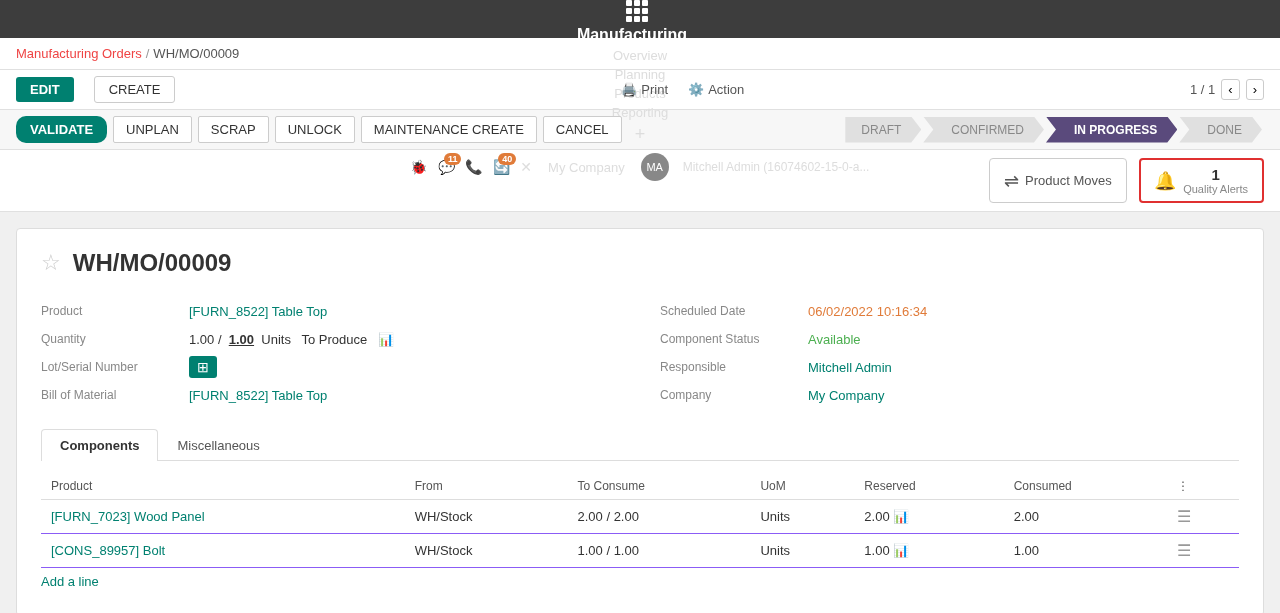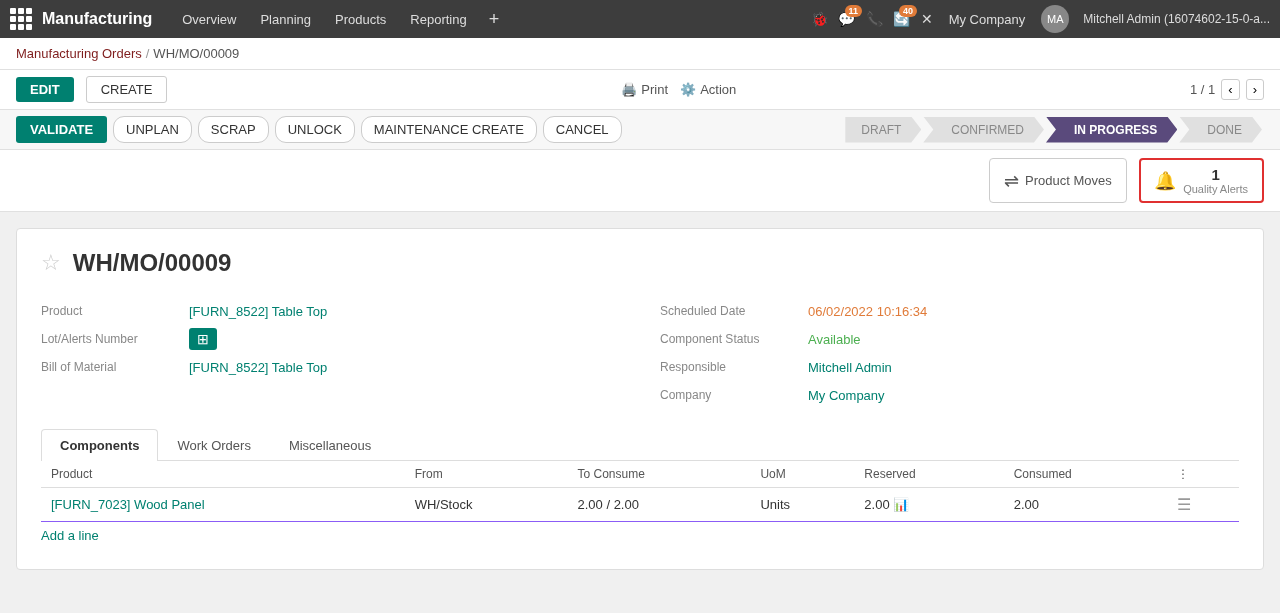--- a/index.html
+++ b/index.html
@@ -7,20 +7,21 @@
 
     
     .top-nav {
       background: #3d3d3d;
       color: #fff;
       display: flex;
       align-items: center;
       height: 38px;
       padding: 0 10px;
       gap: 4px;
+      flex-direction: column;
     }
     .top-nav .app-icon {
       display: grid;
       grid-template-columns: repeat(3,6px);
       grid-template-rows: repeat(3,6px);
       gap: 2px;
       margin-right: 6px;
     }
     .top-nav .app-icon span {
       background: #fff;
@@ -97,35 +98,35 @@
     .breadcrumb-bar {
       background: #fff;
       padding: 8px 16px;
       border-bottom: 1px solid #e0e0e0;
       display: flex;
       align-items: center;
       gap: 4px;
       font-size: 13px;
     }
     .breadcrumb-bar a {
-      color: #7f1d1d;
+      color: #ef4444;
       text-decoration: none;
       cursor: pointer;
     }
     .breadcrumb-bar .sep { color: #999; }
     .breadcrumb-bar .current { color: #555; }
 
     
     .toolbar {
       background: #fff;
       padding: 6px 16px;
       border-bottom: 1px solid #e0e0e0;
       display: flex;
       align-items: center;
-      gap: 12px;
+      gap: 20px;
     }
     .btn-edit {
       background: #008070;
       color: #fff;
       border: none;
       padding: 5px 14px;
       font-size: 13px;
       font-weight: bold;
       border-radius: 3px;
       cursor: pointer;
@@ -173,30 +174,30 @@
       align-items: center;
       gap: 6px;
     }
     .btn-validate {
       background: #008070;
       color: #fff;
       border: none;
       padding: 6px 14px;
       font-size: 13px;
       font-weight: bold;
-      border-radius: 3px;
+      border-radius: 10px;
       cursor: pointer;
     }
     .btn-action-sm {
       background: #fff;
       color: #333;
       border: 1px solid #ccc;
       padding: 5px 12px;
       font-size: 13px;
-      border-radius: 11px;
+      border-radius: 2px;
       cursor: pointer;
     }
     .status-spacer { flex: 1; }
 
     
     .progress-steps {
       display: flex;
       align-items: center;
     }
     .step {
@@ -298,20 +299,21 @@
     }
     .field-value.orange { color: #e07b39; }
     .field-value.green { color: #4caf50; }
     .field-value.plain { color: #333; }
 
     
     .tabs-bar {
       border-bottom: 1px solid #ddd;
       display: flex;
       gap: 0;
+      margin-bottom: 12px;
     }
     .tab {
       padding: 8px 18px;
       font-size: 13px;
       cursor: pointer;
       color: #555;
       border: 1px solid transparent;
       border-bottom: none;
       border-radius: 4px 4px 0 0;
       margin-bottom: -1px;
@@ -456,21 +458,27 @@
 
     
     <div class="form-grid">
 
       <div>
         <div class="field-row">
           <span class="field-label">Product</span>
           <span class="field-value link-text">[FURN_8522] Table Top</span>
         </div>
         <div class="field-row">
-          <span class="field-label">Lot/Alerts Number</span>
+          <span class="field-label">Quantity</span>
+          <span class="field-value plain">
+            1.00 / &nbsp;<span style="font-weight:bold;text-decoration:underline;">1.00</span>&nbsp; Units &nbsp; To Produce &nbsp; 📊
+          </span>
+        </div>
+        <div class="field-row">
+          <span class="field-label">Lot/Serial Number</span>
           <button style="background:#008070;color:#fff;border:none;border-radius:3px;padding:3px 8px;cursor:pointer;font-size:14px;">⊞</button>
         </div>
         <div class="field-row">
           <span class="field-label">Bill of Material</span>
           <span class="field-value link-text">[FURN_8522] Table Top</span>
         </div>
       </div>
 
       <div>
         <div class="field-row">
@@ -488,21 +496,20 @@
         <div class="field-row">
           <span class="field-label">Company</span>
           <span class="field-value link-text">My Company</span>
         </div>
       </div>
     </div>
 
     
     <div class="tabs-bar">
       <div class="tab active">Components</div>
-      <div class="tab">Work Orders</div>
       <div class="tab">Miscellaneous</div>
     </div>
 
     
     <table class="components-table">
       <thead>
         <tr>
           <th>Product</th>
           <th>From</th>
           <th>To Consume</th>
@@ -515,17 +522,26 @@
       <tbody id="table-body">
       <tr>
     <td><span class="link-text">[FURN_7023] Wood Panel</span></td>
     <td>WH/Stock</td>
     <td>2.00 / 2.00</td>
     <td>Units</td>
     <td>2.00 📊</td>
     <td class="consumed-green">2.00</td>
     <td><span class="row-icon">☰</span></td>
   </tr>
+          <tr>
+    <td><span class="link-text">[CONS_89957] Bolt</span></td>
+    <td>WH/Stock</td>
+    <td>1.00 / 1.00</td>
+    <td>Units</td>
+    <td>1.00 📊</td>
+    <td class="consumed-green">1.00</td>
+    <td><span class="row-icon">☰</span></td>
+  </tr>
         </tbody>
     </table>
     <div class="add-line-btn">Add a line</div>
   </div>
 </div>
 
 </body></html>

